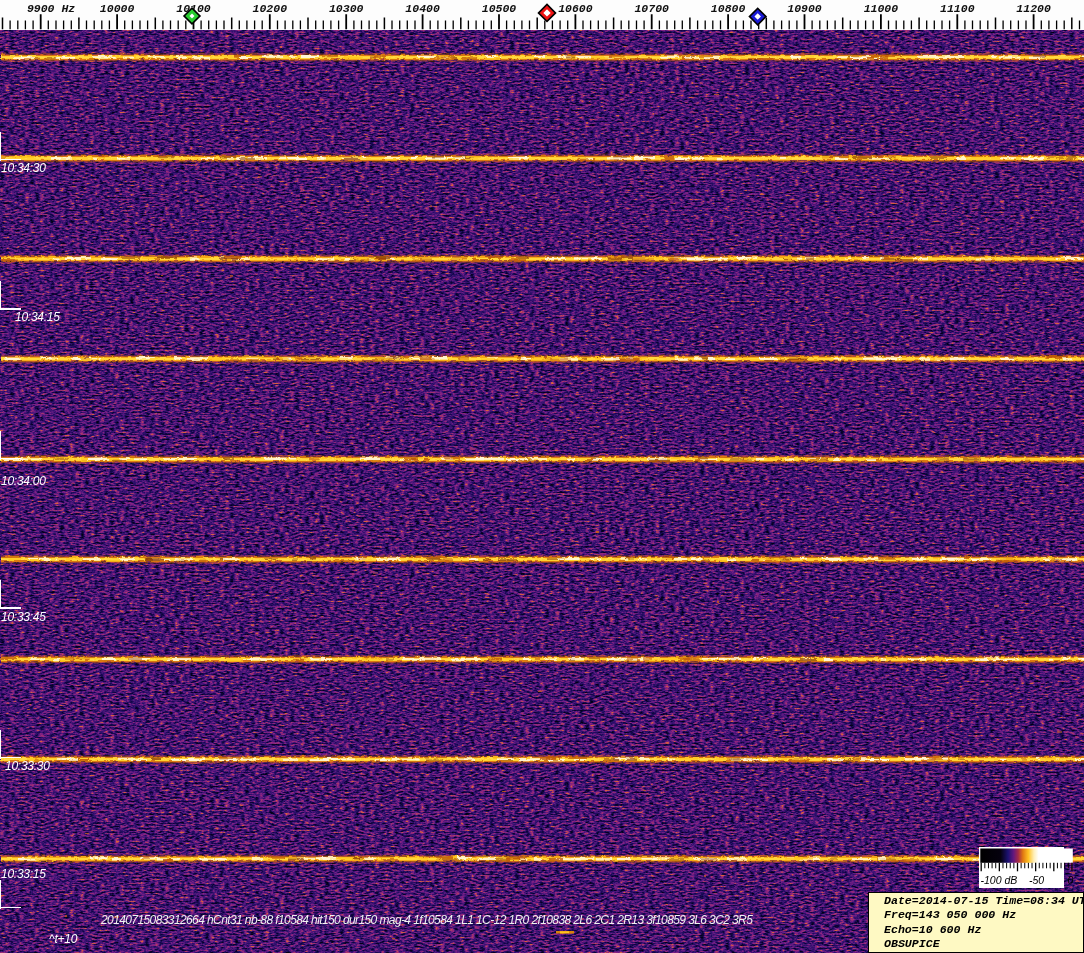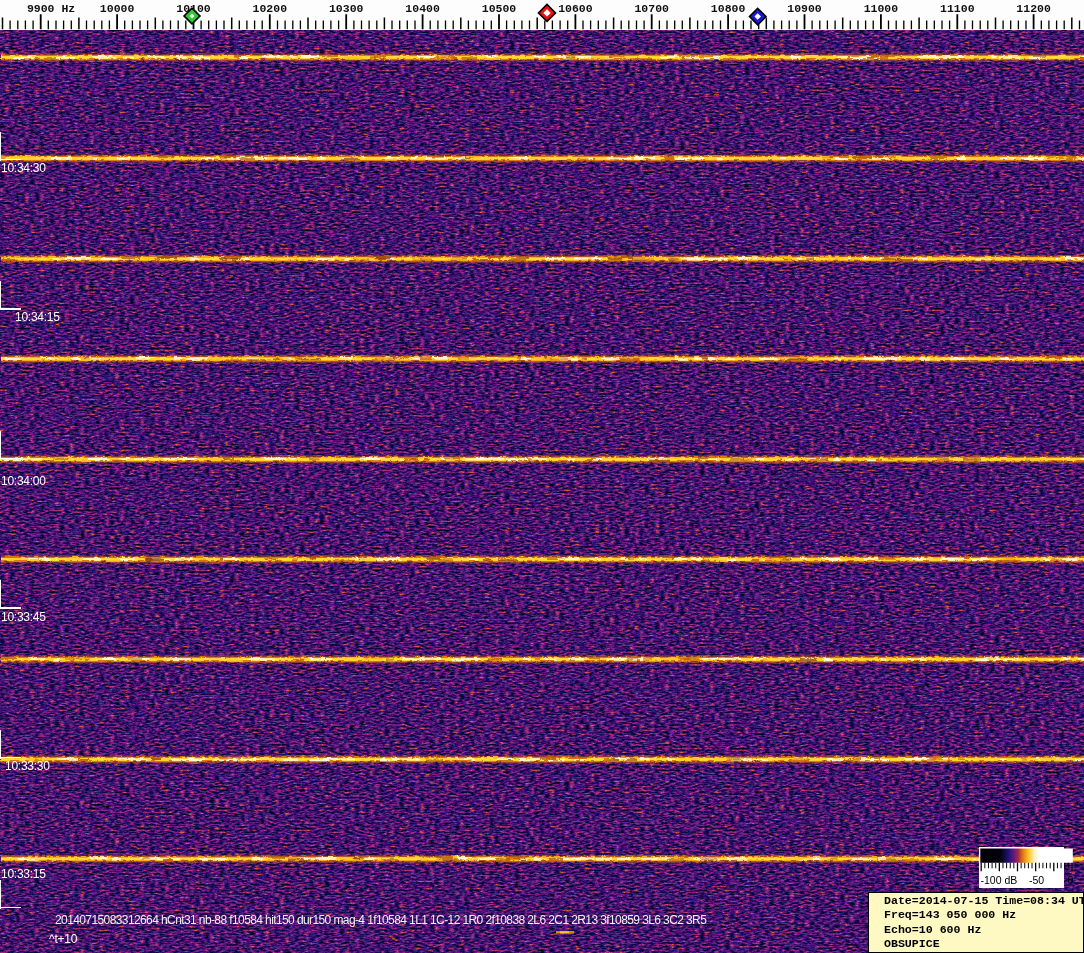--- a/index.html
+++ b/index.html
@@ -1,16 +1,16 @@
 <!DOCTYPE html>
 <html><head><meta charset="utf-8"><style>
 html,body{margin:0;padding:0;background:#fff;}
-#page{position:relative;width:1084px;height:953px;overflow:hidden;font-family:'Liberation Sans',sans-serif;}
+#page{position:relative;width:1084px;height:953px;overflow:hidden;font-family:'Liberation Sans',sans-serif;font-style:italic;}
 .tl{position:absolute;color:#fff;font-size:12px;letter-spacing:-0.25px;white-space:pre;border-radius:7px;}
-#annot{color:#f2f2f2;font-size:12px;letter-spacing:-0.6px;white-space:pre;}
+#annot{color:#f2f2f2;font-size:12px;letter-spacing:-0.6px;white-space:pre;padding-left:46px;}
 </style></head><body>
 <div id="page">
 <svg width="1084" height="923" style="position:absolute;left:0;top:30px">
       <defs>
 <filter id="nz" x="0" y="0" width="100%" height="100%" color-interpolation-filters="sRGB">
 <feTurbulence type="fractalNoise" baseFrequency="0.2 0.55" numOctaves="3" seed="11"></feTurbulence>
 <feColorMatrix type="matrix" values="1 0 0 0 0 1 0 0 0 0 1 0 0 0 0 0 0 0 0 1"></feColorMatrix>
 <feComponentTransfer>
             <feFuncR type="linear" slope="1.6" intercept="-0.3"></feFuncR>
             <feFuncG type="linear" slope="1.6" intercept="-0.3"></feFuncG>

